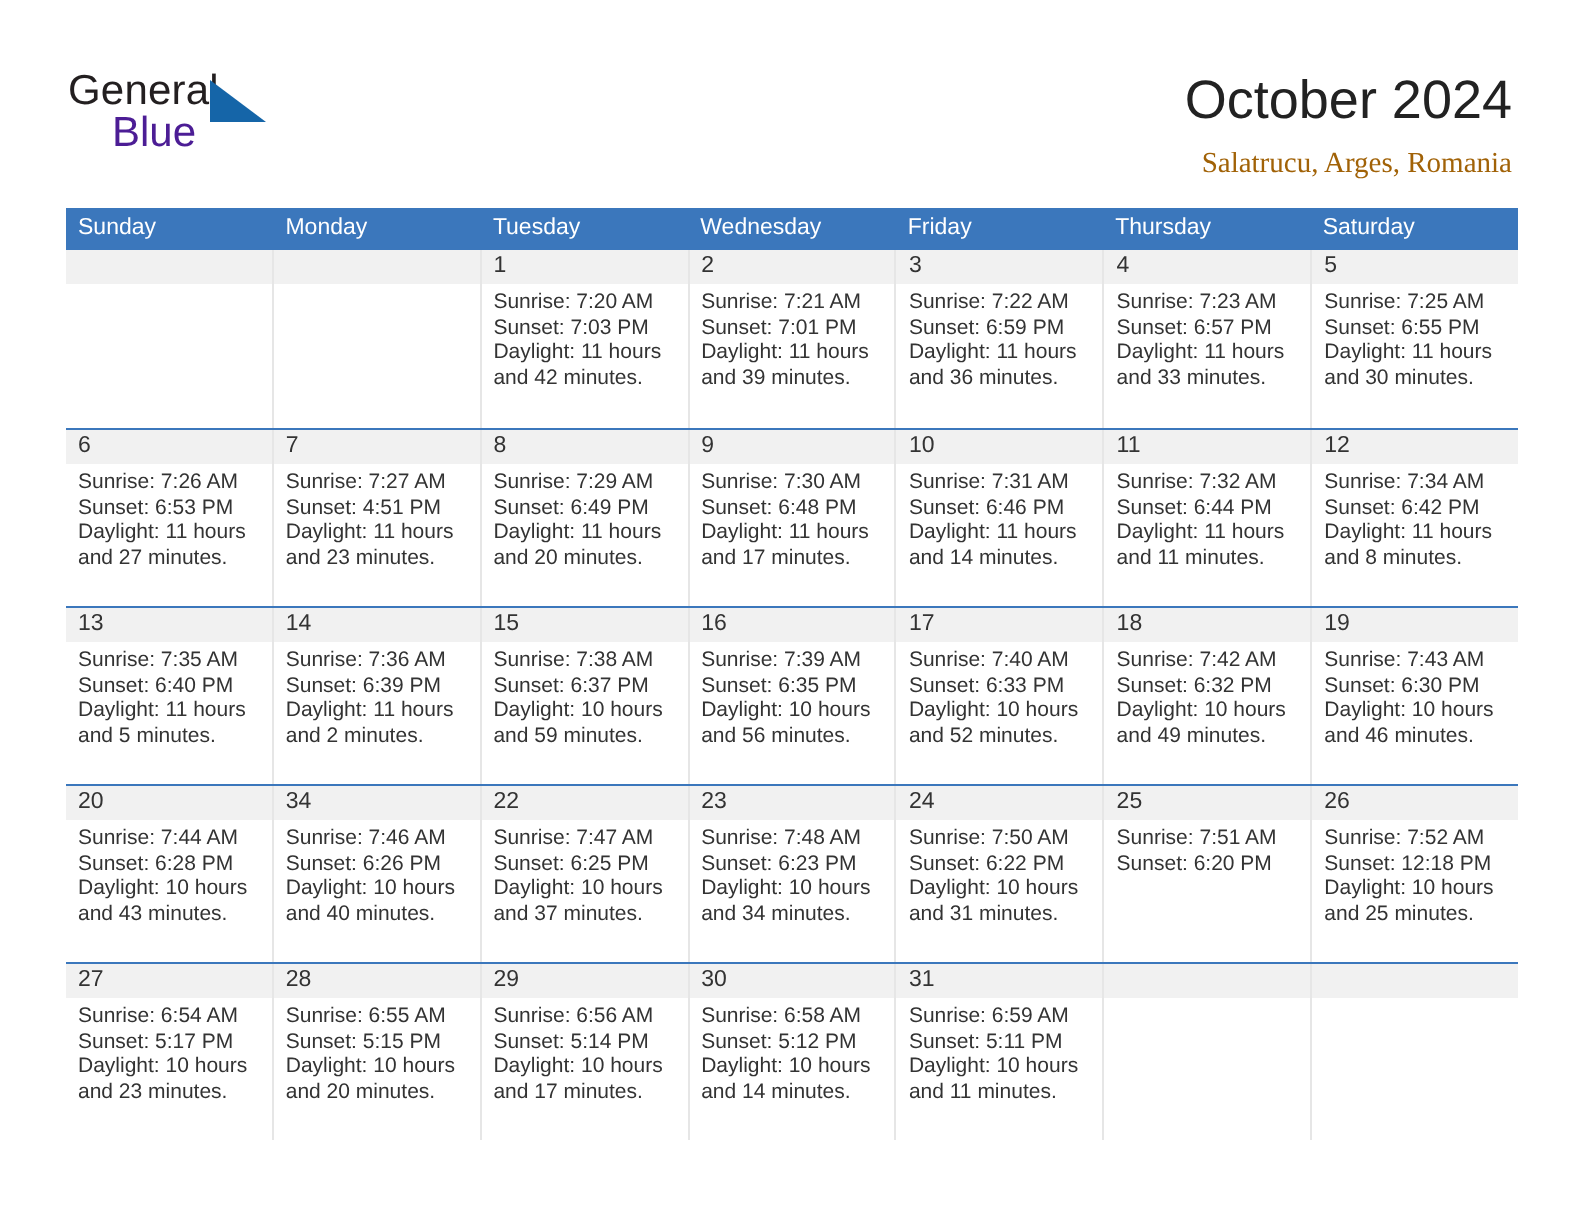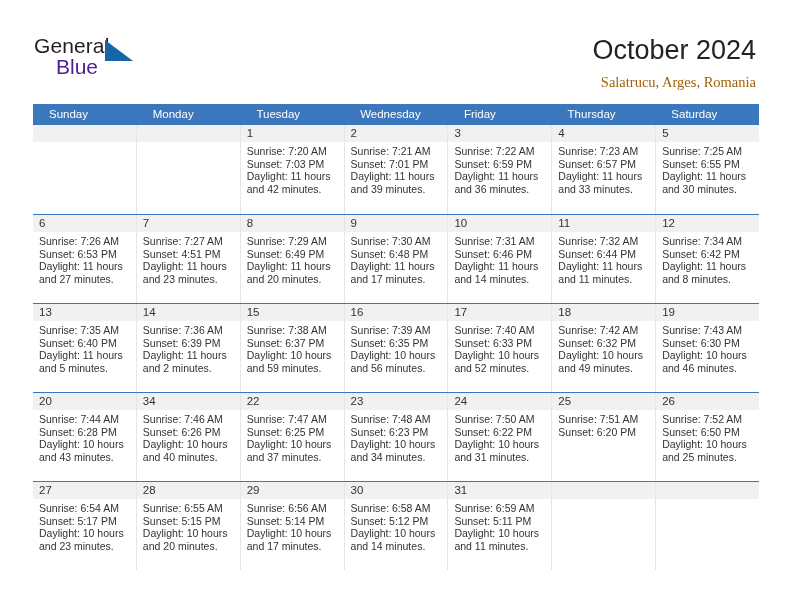--- a/index.html
+++ b/index.html
@@ -96,21 +96,21 @@
   .dow-row {
     display: flex;
     background: #3b77bc;
     height: 21px;
   }
   .dow {
     flex: 1 1 0;
     color: #ffffff;
     font-size: 11.5px;
     line-height: 21px;
-    padding-left: 16px;
+    padding-left: 6px;
     box-sizing: border-box;
     white-space: nowrap;
     overflow: hidden;
   }
   .week {
     display: flex;
     border-top: 1px solid #3b77bc;
     height: 89px;
     box-sizing: border-box;
   }
@@ -389,21 +389,21 @@
             <div class="daynum-band">25</div>
             <div class="cell-body">
               <div>Sunrise: 7:51 AM</div>
               <div>Sunset: 6:20 PM</div>
             </div>
           </div>
           <div class="cell">
             <div class="daynum-band">26</div>
             <div class="cell-body">
               <div>Sunrise: 7:52 AM</div>
-              <div>Sunset: 6:50 PM</div>
+              <div>Sunset: 12:18 PM</div>
               <div class="wrapline">Daylight: 10 hours and 25 minutes.</div>
             </div>
           </div>
         </div>
         <div class="week">
           <div class="cell">
             <div class="daynum-band">27</div>
             <div class="cell-body">
               <div>Sunrise: 6:54 AM</div>
               <div>Sunset: 5:17 PM</div>

